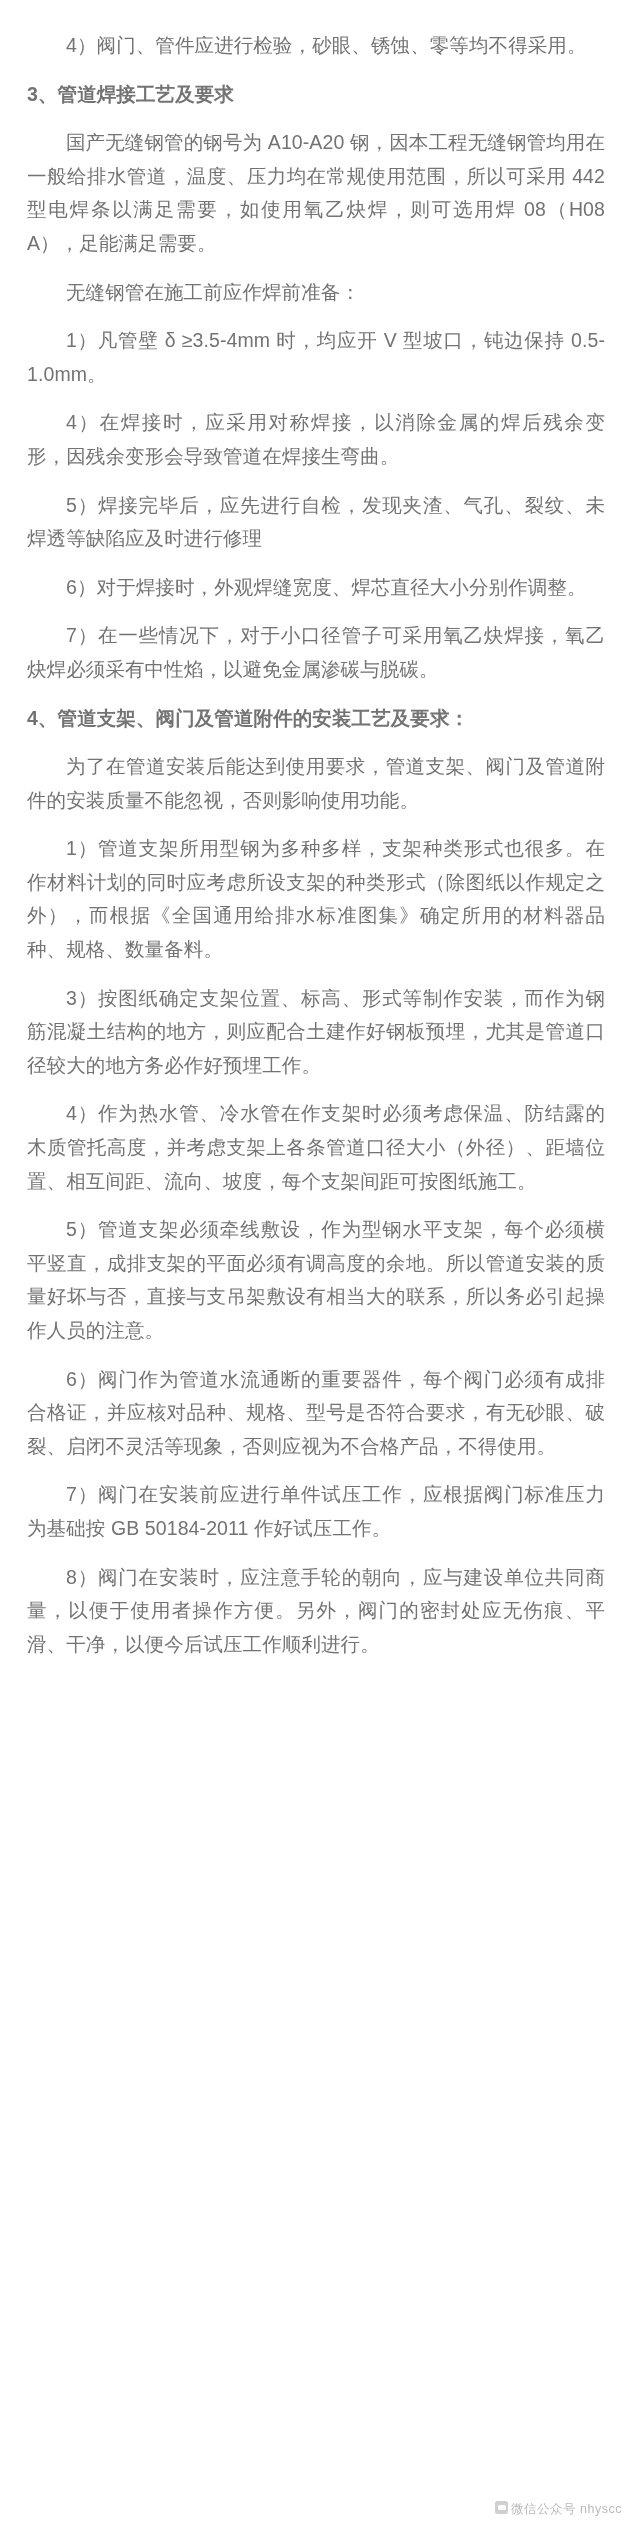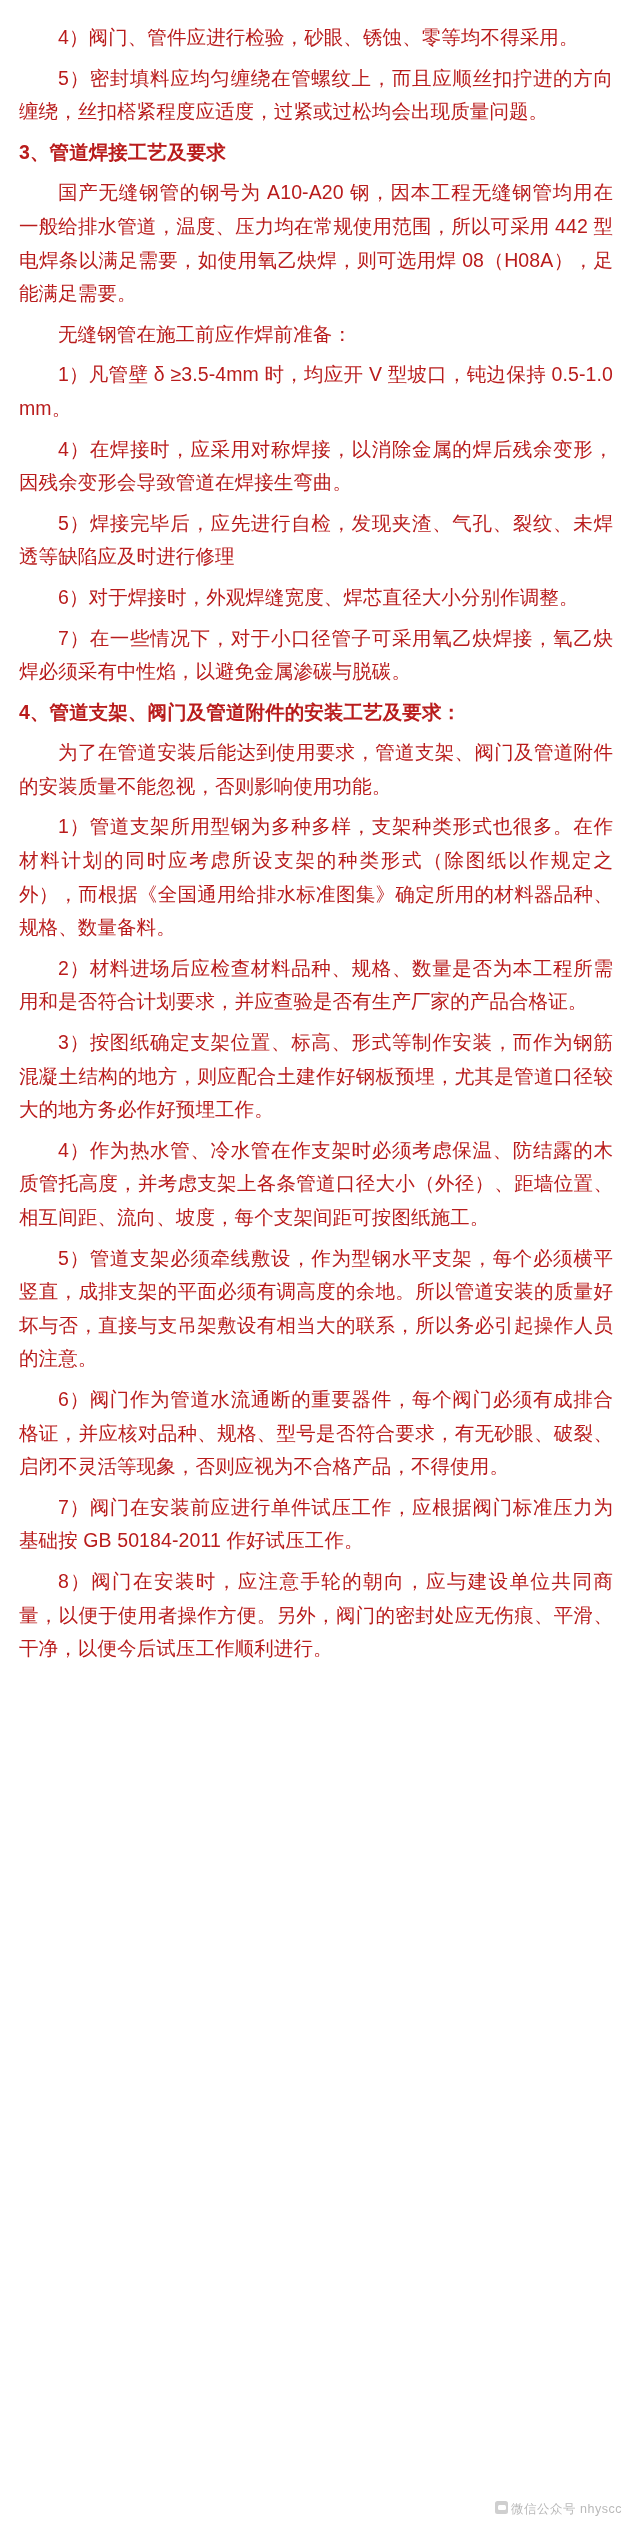--- a/index.html
+++ b/index.html
@@ -19,22 +19,22 @@
     box-sizing: border-box;
     padding: 14px 12px 40px 12px;
     background: #ffffff;
   }
   .blk {
     font-size: 19.5px;
     line-height: 33.6px;
     letter-spacing: 0.1px;
     text-align: justify;
     text-justify: inter-ideograph;
-    margin: 7px;
-    color: #b91c1c;
+    margin: 15px;
+    color: #737373;
     word-break: break-all;
   }
   .indent {
     text-indent: 39px;
   }
   .heading {
     font-weight: bold;
   }
   .watermark {
     position: absolute;
@@ -64,33 +64,31 @@
     border-radius: 1.5px;
     background: #ffffff;
   }
 </style>
 </head>
 <body>
 
 <div id="page">
   <div id="content">
       <p class="blk indent">4）阀门、管件应进行检验，砂眼、锈蚀、零等均不得采用。</p>
-      <p class="blk indent">5）密封填料应均匀缠绕在管螺纹上，而且应顺丝扣拧进的方向缠绕，丝扣榙紧程度应适度，过紧或过松均会出现质量问题。</p>
       <p class="blk heading">3、管道焊接工艺及要求</p>
       <p class="blk indent">国产无缝钢管的钢号为 A10-A20 钢，因本工程无缝钢管均用在一般给排水管道，温度、压力均在常规使用范围，所以可采用 442 型电焊条以满足需要，如使用氧乙炔焊，则可选用焊 08（H08A），足能满足需要。</p>
       <p class="blk indent">无缝钢管在施工前应作焊前准备：</p>
       <p class="blk indent">1）凡管壁 δ ≥3.5-4mm 时，均应开 V 型坡口，钝边保持 0.5-1.0mm。</p>
       <p class="blk indent">4）在焊接时，应采用对称焊接，以消除金属的焊后残余变形，因残余变形会导致管道在焊接生弯曲。</p>
       <p class="blk indent">5）焊接完毕后，应先进行自检，发现夹渣、气孔、裂纹、未焊透等缺陷应及时进行修理</p>
       <p class="blk indent">6）对于焊接时，外观焊缝宽度、焊芯直径大小分别作调整。</p>
       <p class="blk indent">7）在一些情况下，对于小口径管子可采用氧乙炔焊接，氧乙炔焊必须采有中性焰，以避免金属渗碳与脱碳。</p>
       <p class="blk heading">4、管道支架、阀门及管道附件的安装工艺及要求：</p>
       <p class="blk indent">为了在管道安装后能达到使用要求，管道支架、阀门及管道附件的安装质量不能忽视，否则影响使用功能。</p>
       <p class="blk indent">1）管道支架所用型钢为多种多样，支架种类形式也很多。在作材料计划的同时应考虑所设支架的种类形式（除图纸以作规定之外），而根据《全国通用给排水标准图集》确定所用的材料器品种、规格、数量备料。</p>
-      <p class="blk indent">2）材料进场后应检查材料品种、规格、数量是否为本工程所需用和是否符合计划要求，并应查验是否有生产厂家的产品合格证。</p>
       <p class="blk indent">3）按图纸确定支架位置、标高、形式等制作安装，而作为钢筋混凝土结构的地方，则应配合土建作好钢板预埋，尤其是管道口径较大的地方务必作好预埋工作。</p>
       <p class="blk indent">4）作为热水管、冷水管在作支架时必须考虑保温、防结露的木质管托高度，并考虑支架上各条管道口径大小（外径）、距墙位置、相互间距、流向、坡度，每个支架间距可按图纸施工。</p>
       <p class="blk indent">5）管道支架必须牵线敷设，作为型钢水平支架，每个必须横平竖直，成排支架的平面必须有调高度的余地。所以管道安装的质量好坏与否，直接与支吊架敷设有相当大的联系，所以务必引起操作人员的注意。</p>
       <p class="blk indent">6）阀门作为管道水流通断的重要器件，每个阀门必须有成排合格证，并应核对品种、规格、型号是否符合要求，有无砂眼、破裂、启闭不灵活等现象，否则应视为不合格产品，不得使用。</p>
       <p class="blk indent">7）阀门在安装前应进行单件试压工作，应根据阀门标准压力为基础按 GB 50184-2011 作好试压工作。</p>
       <p class="blk indent">8）阀门在安装时，应注意手轮的朝向，应与建设单位共同商量，以便于使用者操作方便。另外，阀门的密封处应无伤痕、平滑、干净，以便今后试压工作顺利进行。</p>
     </div>
   <div class="watermark">
     <span class="wm-icon"></span>
     <span>微信公众号 nhyscc</span>

